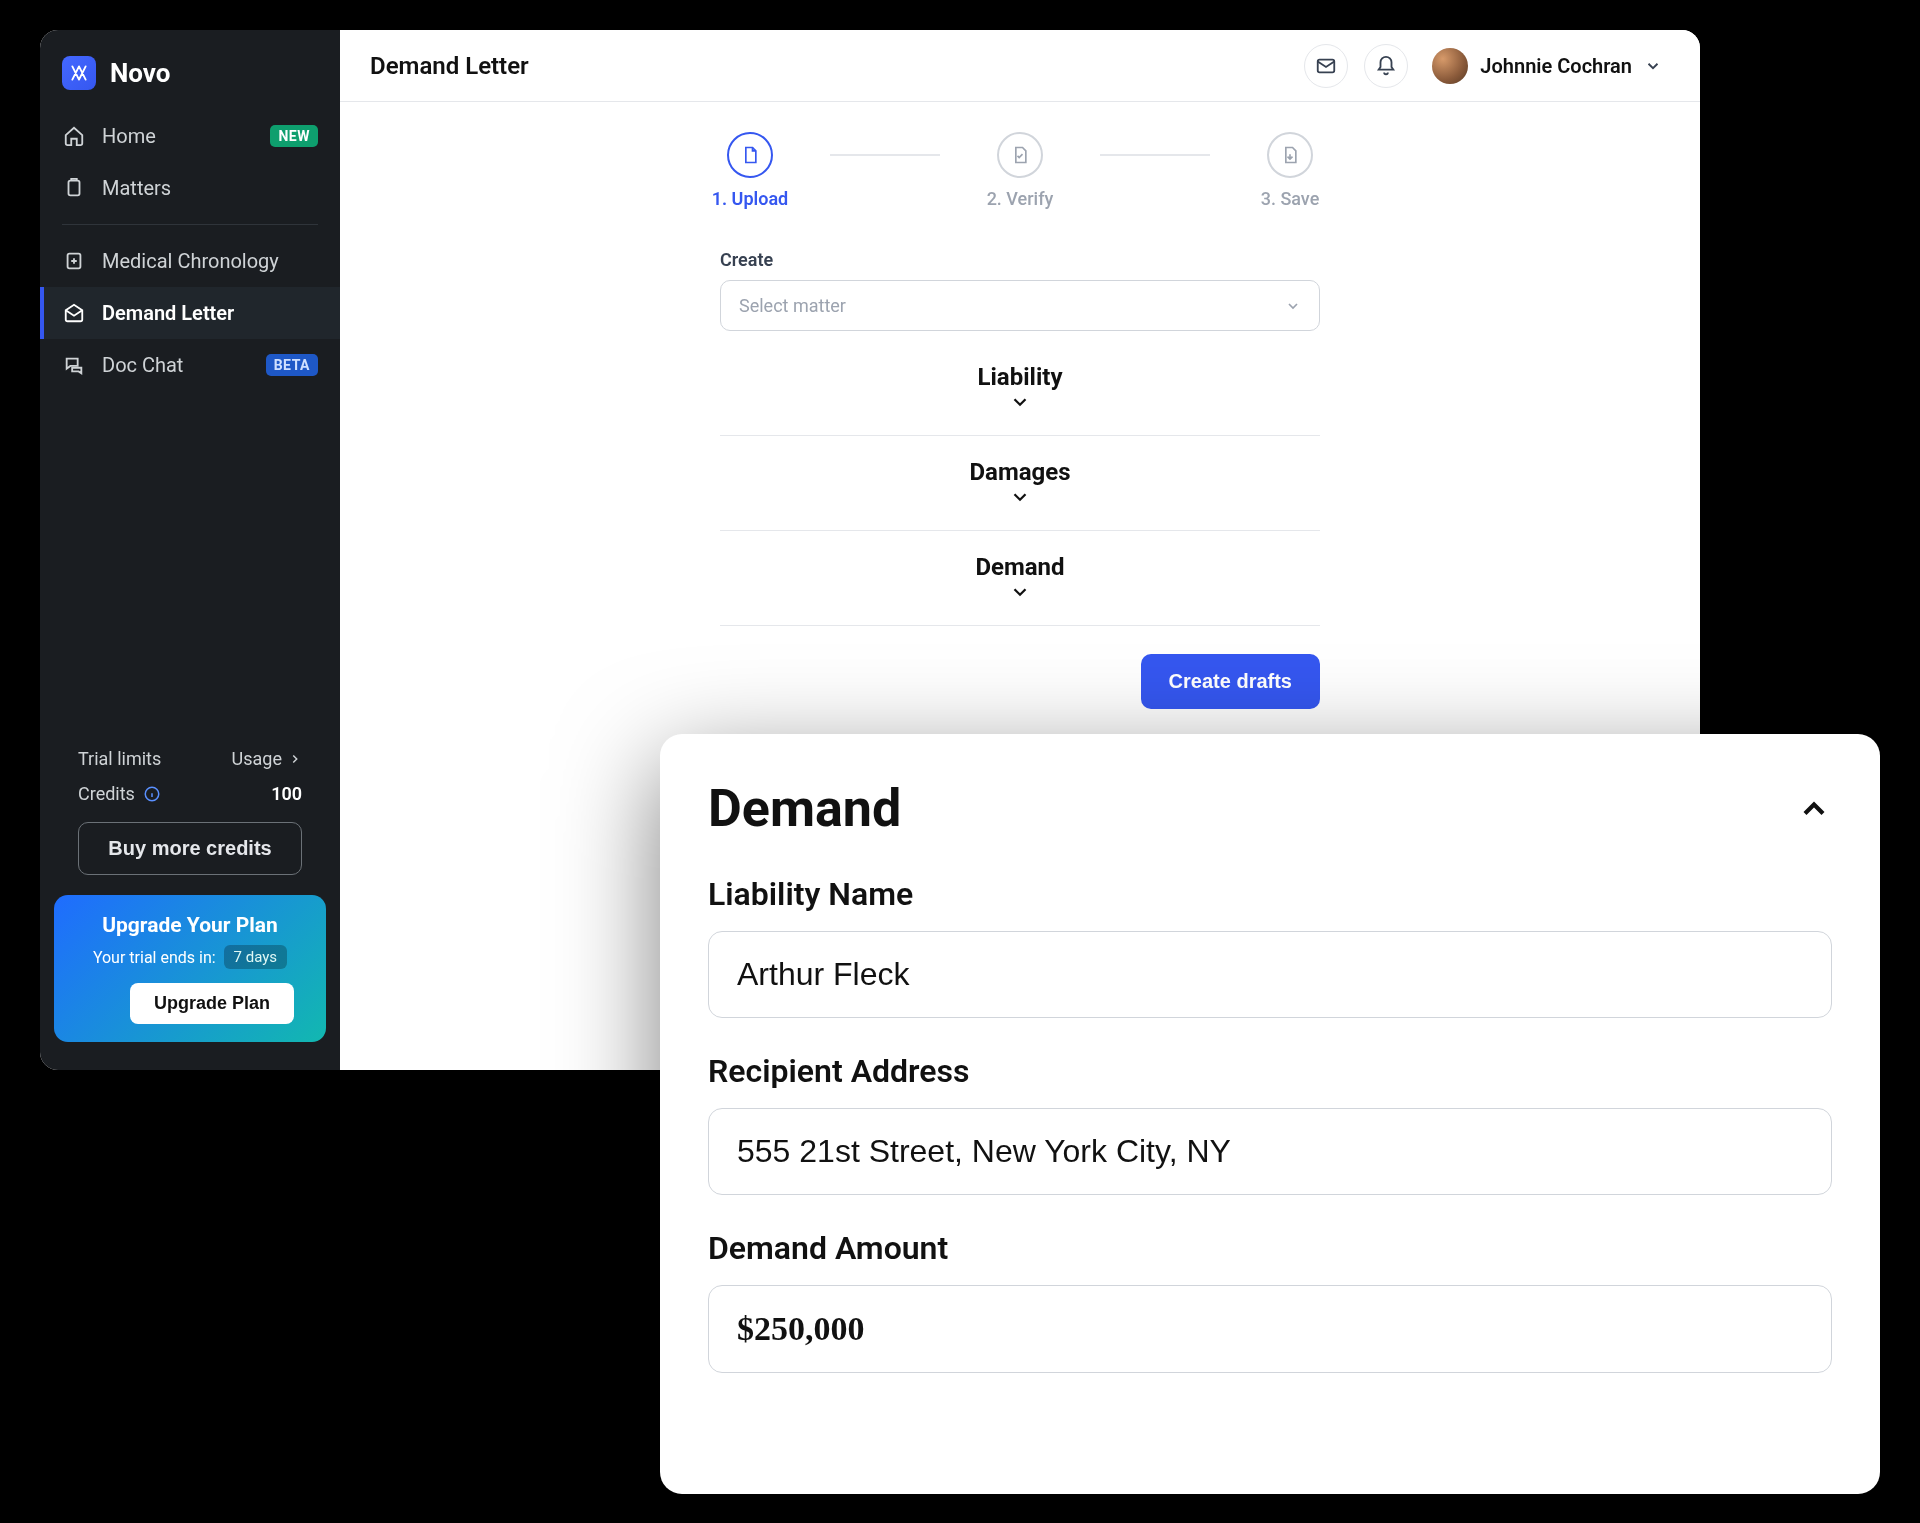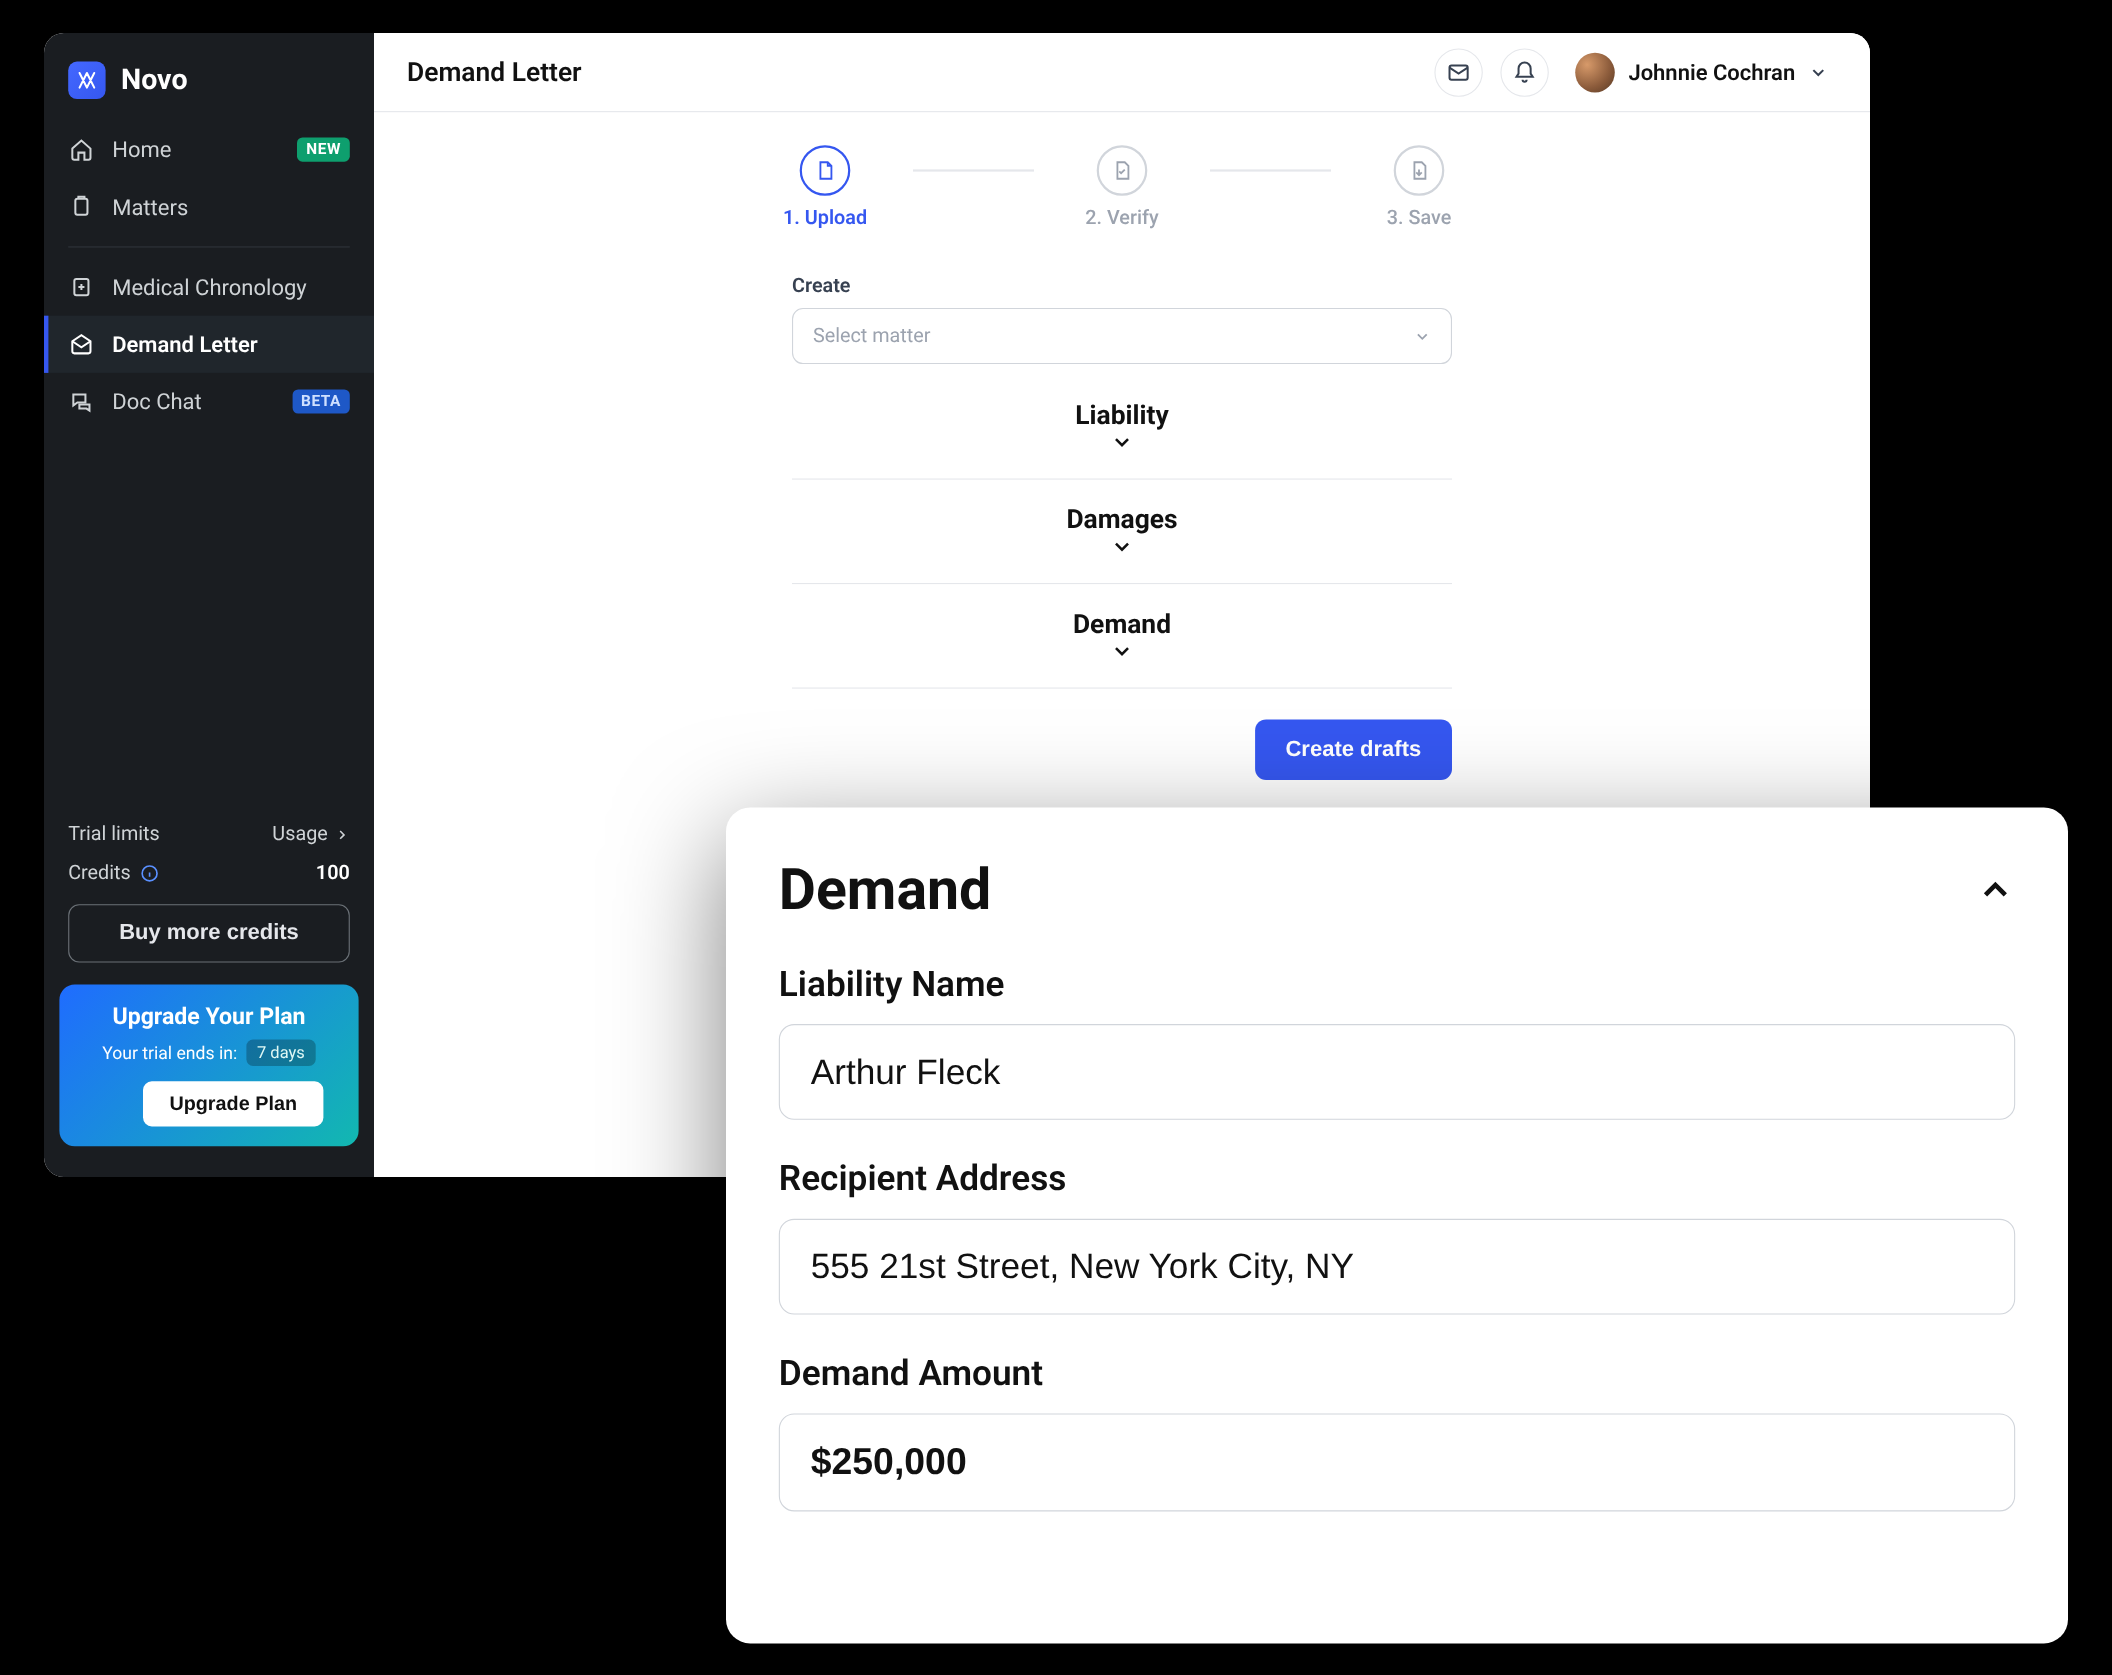--- a/index.html
+++ b/index.html
@@ -84,21 +84,21 @@
     letter-spacing:0.5px;
   }
   .badge.new { background:#0e9f6e; color:#fff; }
   .badge.beta { background:#1e58c7; color:#cfe0ff; }
   .nav-divider {
     border-top:1px solid #2f343a;
     margin: 10px 22px;
   }
   .spacer { flex:1; }
   .limits {
-    padding: 0 22px;
+    padding: 0 38px;
     font-size:18px;
     color:#cfd3d6;
   }
   .limits-row { display:flex; justify-content:space-between; align-items:center; margin-bottom:14px;}
   .limits-row .usage { display:flex; align-items:center; gap:6px; }
   .credits-row { display:flex; justify-content:space-between; align-items:center; margin-bottom:18px;}
   .credits-label { display:flex; align-items:center; gap:8px; }
   .buy-credits-btn {
     width:100%;
     padding:14px 0;
@@ -258,21 +258,21 @@
   .field-block-label { font-size:32px; font-weight:600; color:#111; margin-bottom:18px;}
   .text-input {
     width:100%;
     border:1.5px solid #d1d5db;
     border-radius:14px;
     padding:24px 28px;
     font-size:32px;
     color:#111;
     background:#fff;
   }
-  .text-input.bold { font-weight:700; font-size:34px;}
+  .text-input.bold { font-weight:700; font-size:34px;font-family:Liberation Serif, serif;}
   svg { display:block; }
 </style>
 </head>
 <body>
 
 <div class="app-window">
 
   <aside class="sidebar">
     <div class="brand">
       <div class="brand-mark">

